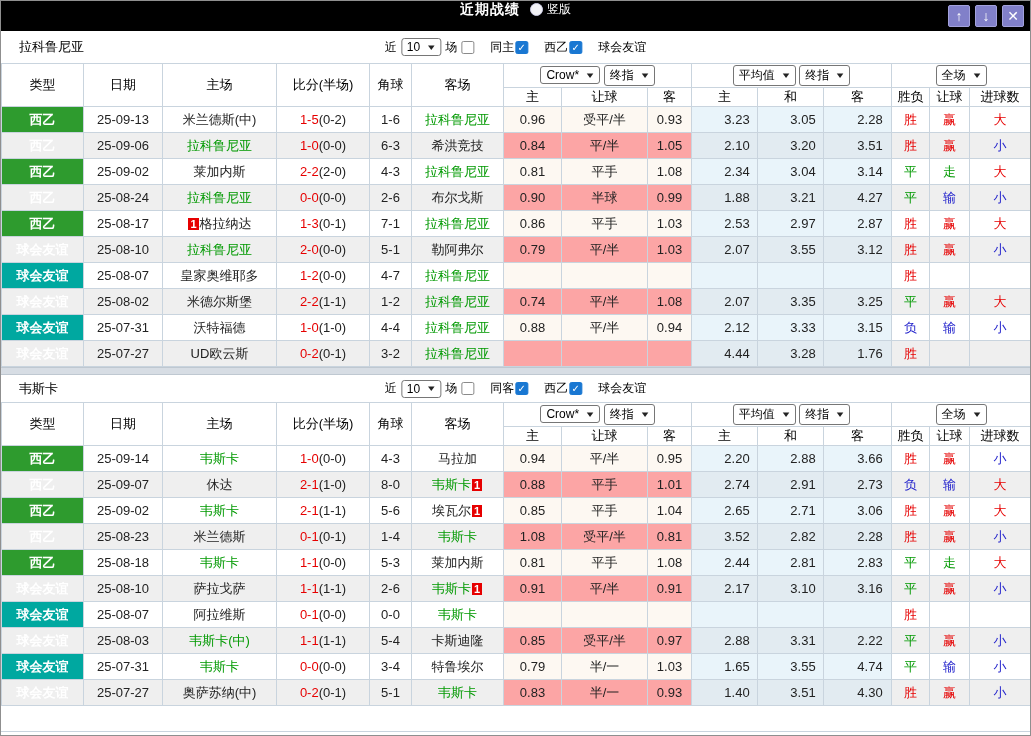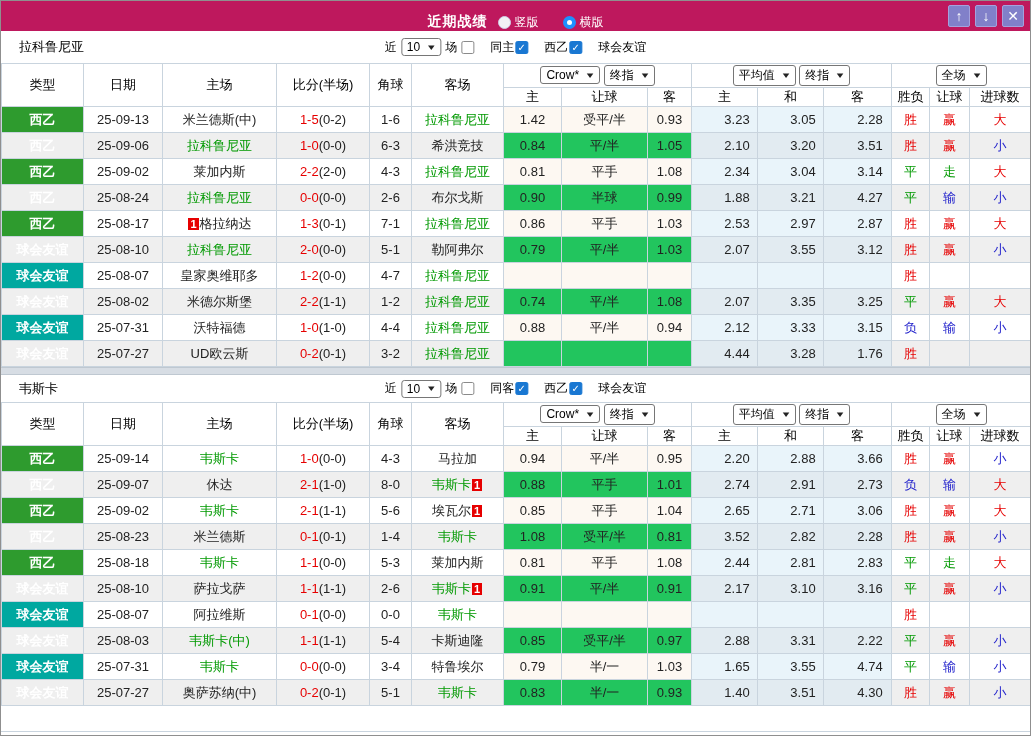--- a/index.html
+++ b/index.html
@@ -1,24 +1,24 @@
 <!DOCTYPE html>
 <html><head>
 <meta charset="utf-8">
 <style>
   * { box-sizing: border-box; margin: 0; padding: 0; }
   html,body { background:#fff; }
   body { width:1031px; font-family:"Liberation Sans","DejaVu Sans",sans-serif; }
   .page { width:1031px; height:736px; border:1px solid #8f8f8f; background:#fff; overflow:hidden; }
 
   
-  .topbar { height:30px; background:#be185d; color:#fff; position:relative;
-            display:flex; align-items:flex-end; justify-content:center; gap:10px; }
+  .topbar { height:30px; background:#000000; color:#fff; position:relative;
+            display:flex; align-items:flex-start; justify-content:center; gap:10px; }
   .topbar-title { font-weight:bold; font-size:14px; letter-spacing:1px; }
-  .layout-options { display:flex; align-items:center; gap:24px; font-size:12px; }
+  .layout-options { display:flex; align-items:center; gap:24px; font-size:12px;flex-direction:column; }
   .radio-wrap { display:inline-flex; align-items:center; gap:4px; cursor:pointer; }
   .radio-dot  { width:13px; height:13px; border-radius:50%; background:#f2f2f6; border:1px solid #cfcfe8; display:inline-block; }
   .radio-ring { width:13px; height:13px; border-radius:50%; background:#fff; border:4px solid #1e90ff; display:inline-block; }
   .win-buttons { position:absolute; right:6px; top:4px; display:flex; gap:5px; }
   .win-btn { width:22px; height:22px; background:#8180c9; border:1px solid #a3a2dc; border-radius:2px;
              color:#fff; font-weight:bold; font-size:14px; line-height:20px; text-align:center; cursor:pointer; }
 
   
   .section-header { position:relative; display:flex; align-items:center; background:#fff; }
   .sec1 .section-header { height:32px; }
@@ -38,21 +38,21 @@
   table { width:100%; border-collapse:collapse; table-layout:fixed; }
   th, td { border:1px solid #c9d4de; text-align:center; padding:0; overflow:hidden; white-space:nowrap; }
   thead th { font-weight:normal; font-size:13px; color:#000; background:#fff; }
   .sec1 thead th { height:17px; }
   .sec2 thead th { height:14px; }
   .group-cell { padding:1px 0; }
   tbody td { height:26px; font-size:13px; color:#222; }
   tr.alt td { background:#efefef; }
   td.odds-col { background:#fdf8f2; }
   td.avg-col  { background:#e9f4fa;padding-left:25px; }
-  tr.alt td.odds-col { background:#22c55e;text-align:center; }
+  tr.alt td.odds-col { background:#fca5a5;text-align:center; }
   tr.alt td.avg-col  { background:#e2ebf1;margin-top:28px; }
   td.badge { color:#fff; font-weight:bold; font-size:13px; }
   td.badge-league   { background:#2e9b2e; }
   td.badge-friendly { background:#00a8a0; }
   .t-red   { color:#e60000; }
   .t-green { color:#009900; }
   .t-blue  { color:#2323cc; }
   .t-dark  { color:#222; }
   .card { background:#e60000; color:#fff; font-size:11px; font-weight:bold; padding:0 2px; margin:0 1px; }
 
@@ -179,21 +179,21 @@
         </tr>
       </thead>
       <tbody>
           <tr>
             <td class="badge badge-league">西乙</td>
             <td>25-09-13</td>
             <td><span class="t-dark">米兰德斯(中)</span></td>
             <td><span class="t-red">1-5</span><span class="t-dark">(0-2)</span></td>
             <td>1-6</td>
             <td><span class="t-green">拉科鲁尼亚</span></td>
-            <td class="odds-col">1.42</td>
+            <td class="odds-col">0.96</td>
             <td class="odds-col">受平/半</td>
             <td class="odds-col">0.93</td>
             <td class="avg-col">3.23</td>
             <td class="avg-col">3.05</td>
             <td class="avg-col">2.28</td>
             <td><span class="t-red">胜</span></td>
             <td><span class="t-red">赢</span></td>
             <td><span class="t-red">大</span></td>
           </tr>
           <tr class="alt">

